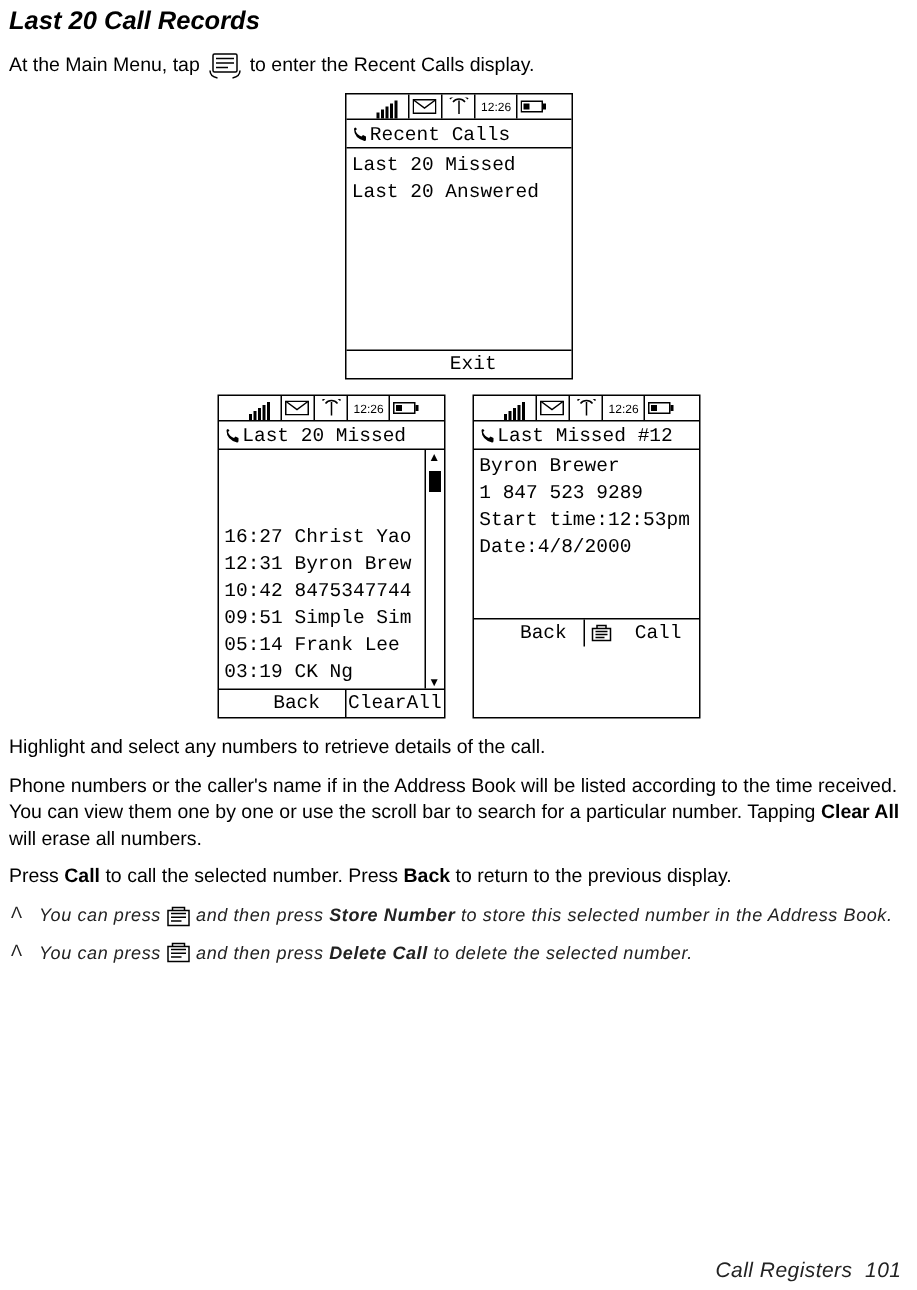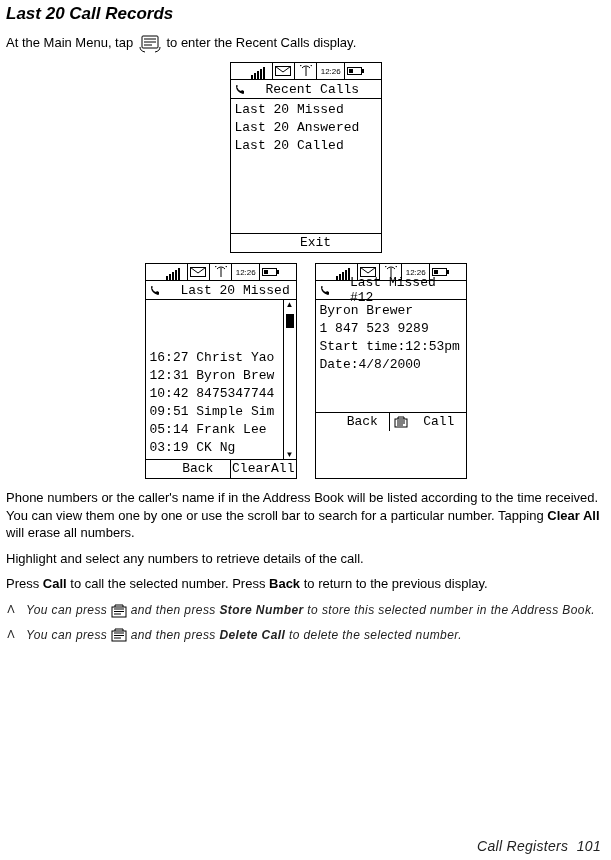--- a/index.html
+++ b/index.html
@@ -95,21 +95,21 @@
     display: flex;
     align-items: center;
     justify-content: center;
   }
   .titlebar {
     display: flex;
     align-items: center;
     border-bottom: 1.5px solid #000;
     height: 18px;
     padding: 0 4px;
-    gap: 19px;
+    gap: 0;
   }
   .titlebar-icon {
     width: 12px;
     height: 12px;
     display: inline-flex;
     align-items: center;
     justify-content: center;
   }
   .body-area {
     min-height: 104px;
@@ -272,21 +272,20 @@
       <span class="titlebar-icon">
         <svg width="11" height="11" viewBox="0 0 11 11">
             <path d="M2 1 q-1 0 -1 1 q0 6 7 8 q1 0 1 -1 v-2 l-2 -1 l-1 1 q-3 -1 -4 -4 l1 -1 z" fill="#000"></path>
           </svg>
       </span>
       <span>Recent Calls</span>
     </div>
     <div class="body-area mono" style="min-height:130px;">
       <span class="list-row">Last 20 Missed</span>
       <span class="list-row">Last 20 Answered</span>
-      <span class="list-row">Last 20 Called</span>
     </div>
     <div class="softkeys mono">
       <div class="softkey">Exit</div>
     </div>
   </div>
 
 
   <div class="phone-pair">
 
     <div class="phone">
@@ -396,25 +395,25 @@
               <path d="M3 5 h8 M3 7 h8 M3 9 h6" stroke="#000"></path>
               <path d="M4 3 v-2 h6 v2" stroke="#000" fill="none"></path>
             </svg>
         </div>
         <div class="softkey">Call</div>
       </div>
     </div>
 
   </div>
 
+  <div class="body-text">Highlight and select any numbers to retrieve details of the call.</div>
+
   <div class="body-text para">
     <span>Phone numbers or the caller's name if in the Address Book will be listed according to the time received. You can view them one by one or use the scroll bar to search for a particular number. Tapping </span><span class="bold">Clear All</span><span> will erase all numbers.</span>
   </div>
-
-  <div class="body-text">Highlight and select any numbers to retrieve details of the call.</div>
 
   <div class="body-text para">
     <span>Press </span><span class="bold">Call</span><span> to call the selected number. Press </span><span class="bold">Back</span><span> to return to the previous display.</span>
   </div>
 
   <div class="bullet-row">
     <span class="bullet-marker">Λ</span>
     <span class="bullet-text">
       <span>You can press </span><span class="inline-icon-wrap">
           <svg width="16" height="14" viewBox="0 0 16 14">

